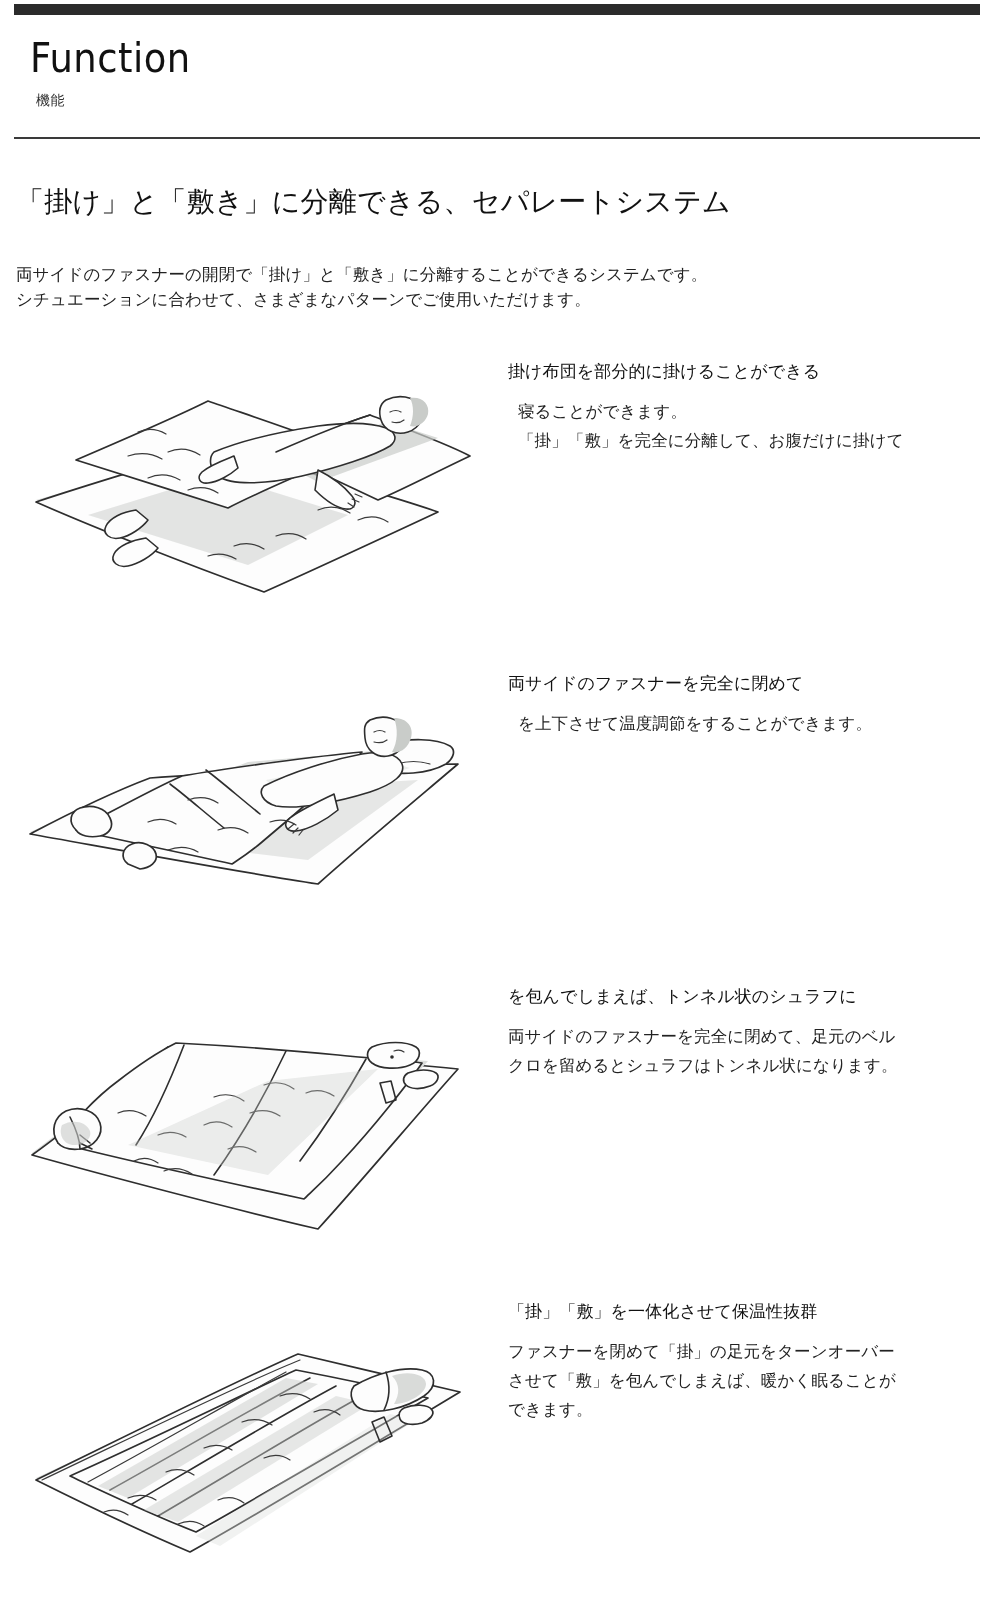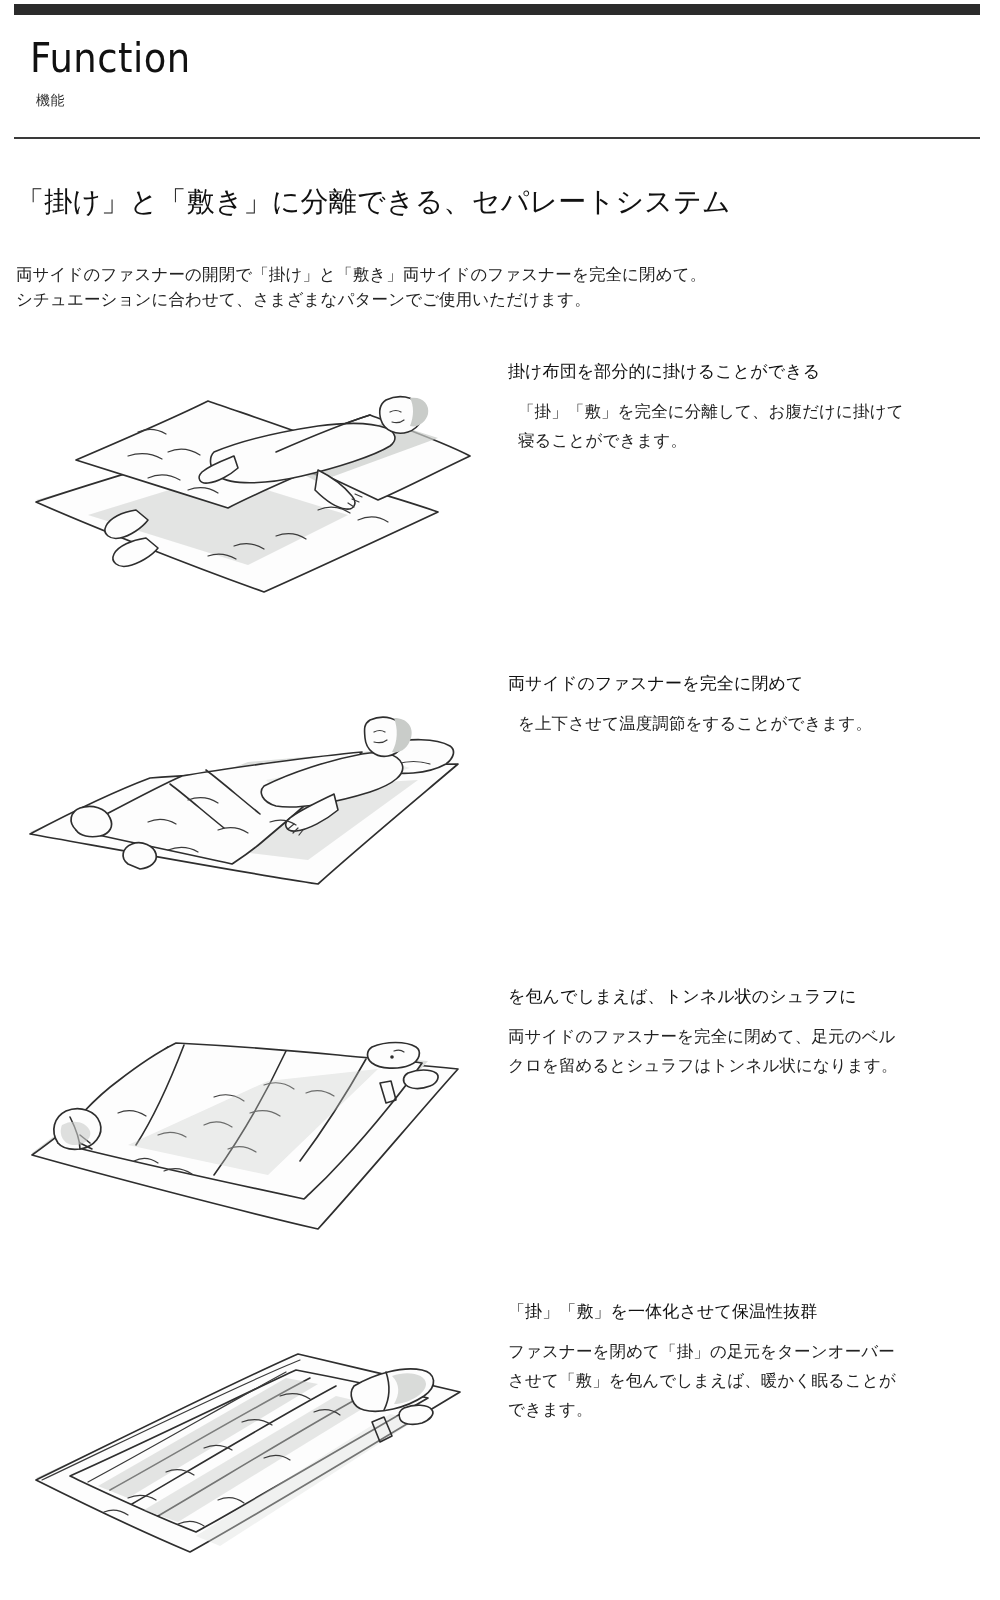--- a/index.html
+++ b/index.html
@@ -132,21 +132,21 @@
 <div class="page">
 
   <div class="top-bar"></div>
 
   <div class="page-title">Function</div>
   <div class="page-subtitle">機能</div>
   <div class="header-rule"></div>
 
   <div class="lead-heading">「掛け」と「敷き」に分離できる、セパレートシステム</div>
   <div class="lead-body">
-    <div>両サイドのファスナーの開閉で「掛け」と「敷き」両サイドのファスナーを完全に閉めて。</div>
+    <div>両サイドのファスナーの開閉で「掛け」と「敷き」に分離することができるシステムです。</div>
     <div>シチュエーションに合わせて、さまざまなパターンでご使用いただけます。</div>
   </div>
 
   <div class="section" style="top:360px;">
     <div class="sec-art">
       <svg width="470" height="250" viewBox="0 0 470 250">
 
         <path class="sh1" d="M18,140 L200,88 L420,152 L245,232 Z"></path>
         <path class="fillw" d="M18,142 C60,128 150,100 200,87 C250,100 380,138 420,152 C360,180 300,208 246,232 C170,205 70,165 18,142 Z"></path>
         <path class="sh2" d="M70,155 L200,115 L330,155 L230,205 Z" opacity="0.5"></path>
@@ -181,22 +181,22 @@
         <path class="ink-thin" d="M300,150 q16,-7 32,3"></path>
         <path class="ink-thin" d="M258,176 q16,-6 30,3"></path>
         <path class="ink-thin" d="M340,160 q16,-7 30,2"></path>
         <path class="ink-thin" d="M216,186 q16,-6 30,3"></path>
         <path class="ink-thin" d="M190,196 q14,-5 28,3"></path>
       </svg>
     </div>
     <div class="sec-text">
       <div class="sec-title">掛け布団を部分的に掛けることができる</div>
       <div class="sec-body indent">
+        <div>寝ることができます。</div>
         <div>「掛」「敷」を完全に分離して、お腹だけに掛けて</div>
-        <div>寝ることができます。</div>
       </div>
     </div>
   </div>
 
   <div class="section" style="top:672px;">
     <div class="sec-art">
       <svg width="470" height="240" viewBox="0 0 470 240">
 
         <path class="sh1" d="M12,160 L130,108 L440,92 L300,210 Z"></path>
         <path class="fillw" d="M12,162 C50,142 100,118 132,106 C210,100 370,92 440,92 C400,126 340,176 300,212 C220,200 80,174 12,162 Z"></path>

